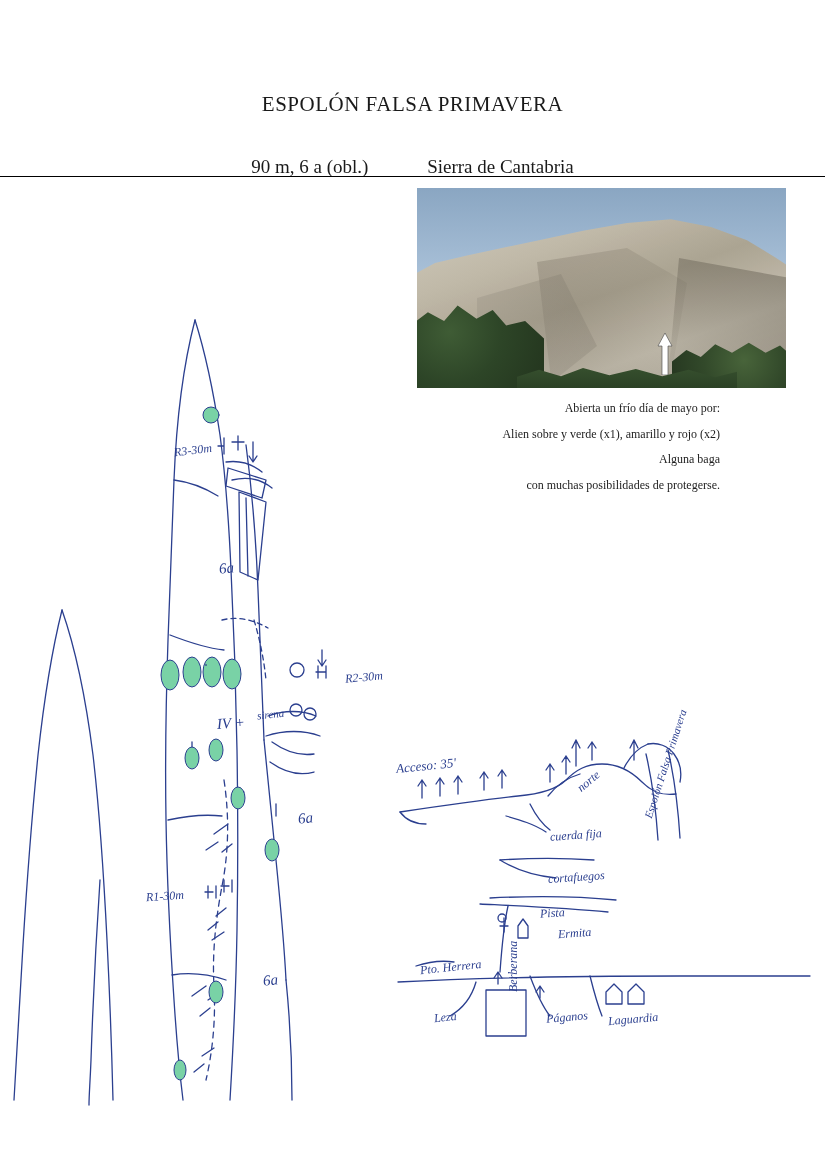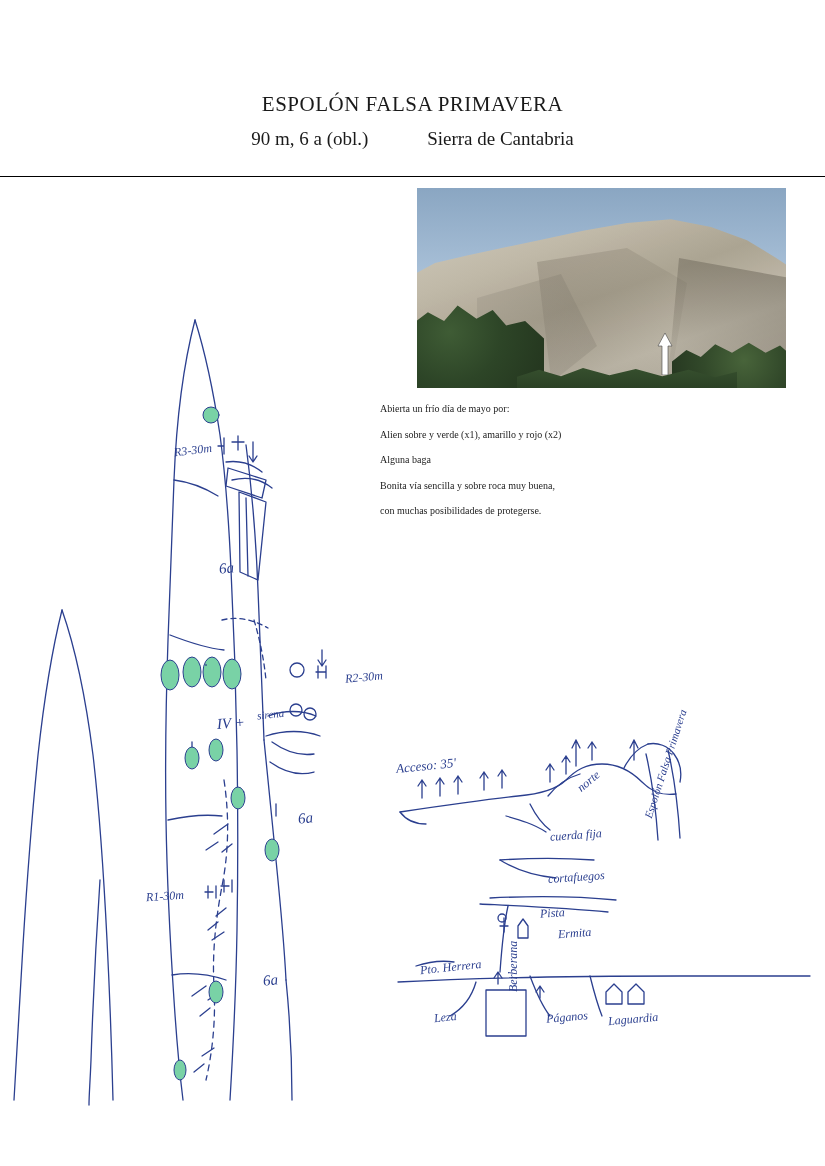--- a/index.html
+++ b/index.html
@@ -23,21 +23,21 @@
     left: 0;
     width: 825px;
     text-align: center;
     font-size: 21px;
     letter-spacing: 0.5px;
     font-family: "Liberation Serif", serif;
     color: #1a1a1a;
   }
   .subtitle-row {
     position: absolute;
-    top: 128px;
+    top: 156px;
     left: 0;
     width: 825px;
     text-align: center;
     font-size: 19px;
     color: #1a1a1a;
   }
   .subtitle-grade {
     display: inline-block;
     margin-right: 54px;
   }
@@ -139,21 +139,22 @@
     width: 16px;
     height: 42px;
   }
 
   
   .info-block {
     position: absolute;
     top: 396px;
     left: 380px;
     width: 340px;
-    font-size: 10px;
+    text-align: right;
+    font-size: 12px;
     line-height: 25.5px;
     color: #1c1c1c;
     font-family: "Liberation Serif", serif;
   }
 
   
   .topo {
     position: absolute;
     left: 0;
     top: 180px;
@@ -207,21 +208,20 @@
   <div class="veg-bottom"></div>
   <svg class="photo-arrow" viewBox="0 0 16 42">
     <polygon points="8,0 15,13 11,13 11,42 5,42 5,13 1,13" fill="#ffffff" stroke="#444444" stroke-width="0.6"></polygon>
   </svg>
 </div>
 
 <div class="info-block">
   <div>Abierta un frío día de mayo por:</div>
   <div>Alien sobre y verde (x1), amarillo y rojo (x2)</div>
   <div>Alguna baga</div>
-  <div>Bonita vía sencilla y sobre roca muy buena,</div>
   <div>con muchas posibilidades de protegerse.</div>
 </div>
 
 <div class="topo">
   <svg width="430" height="930" viewBox="0 0 430 930">
     <g fill="none" stroke="#2b3f8f" stroke-width="1.3" stroke-linecap="round" stroke-linejoin="round">
 
       <path d="M195,140 C182,190 176,250 174,300 C172,350 170,410 168,460 C166,520 165,580 166,640 C167,700 170,760 174,820 C177,866 180,896 183,920"></path>
       <path d="M195,140 C206,175 214,215 220,255 C226,300 229,345 231,390 C234,450 236,510 237,570 C238,630 238,690 237,750 C236,810 233,870 230,920"></path>
 

